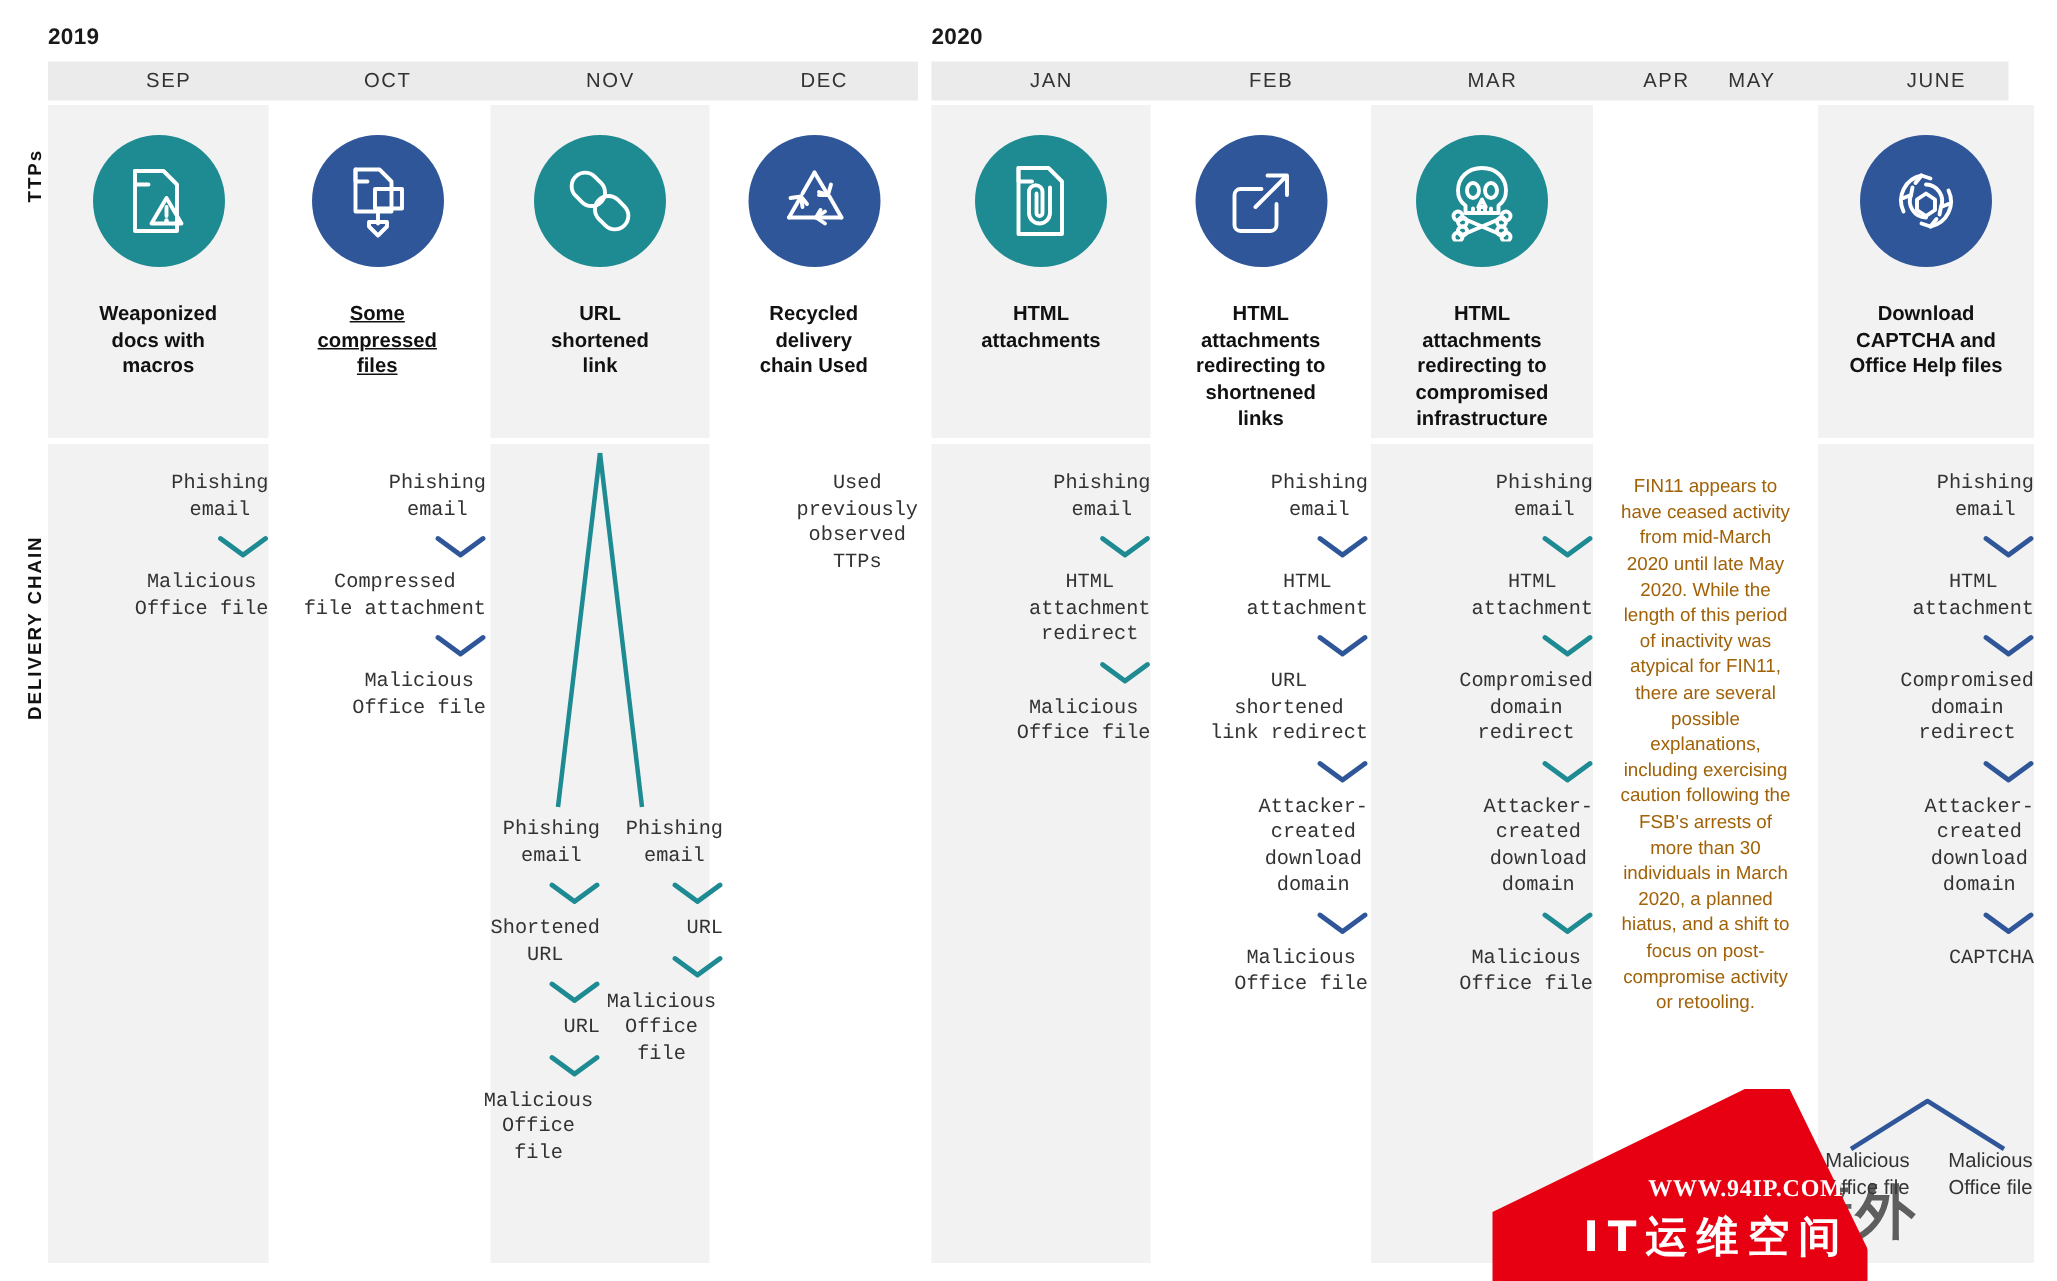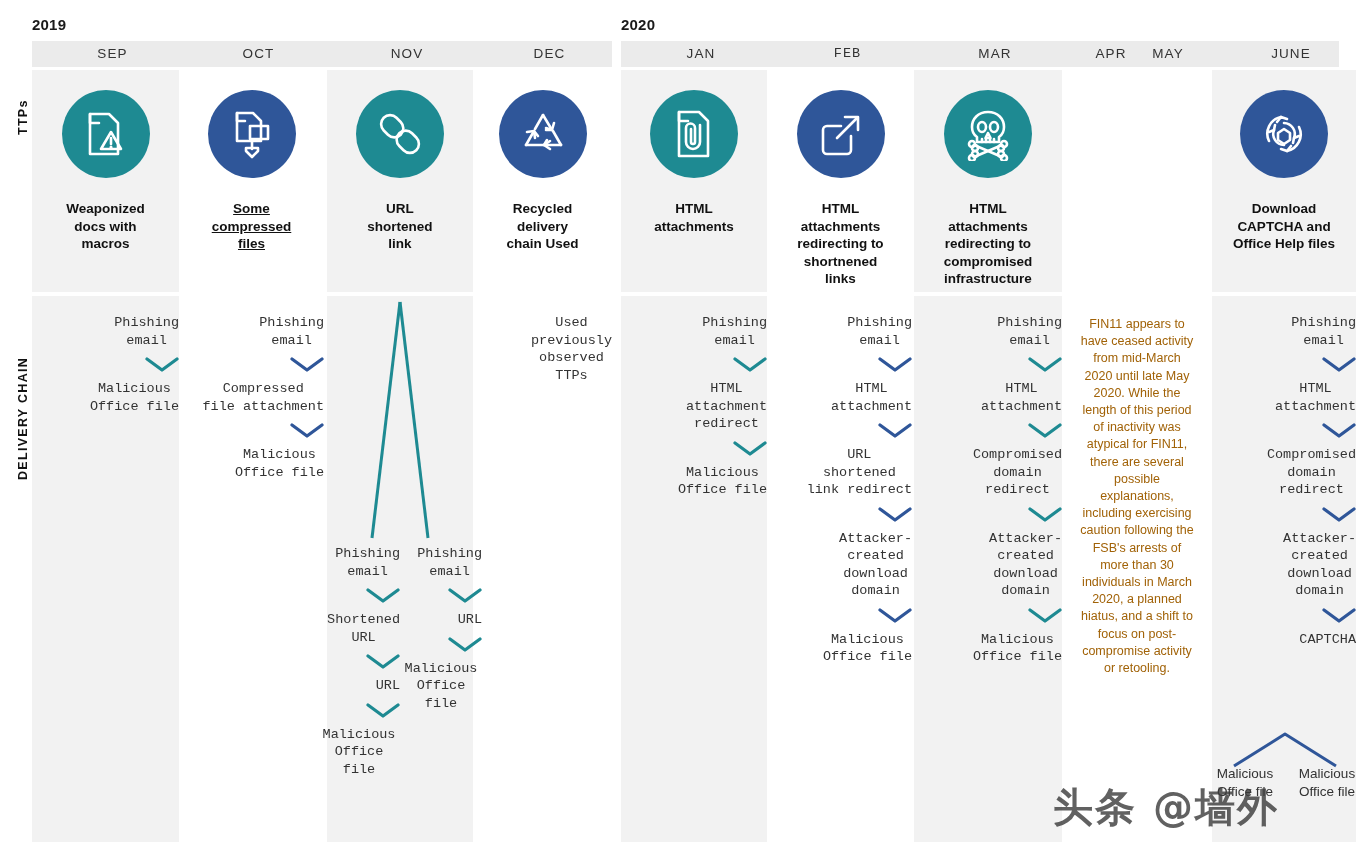--- a/index.html
+++ b/index.html
@@ -198,21 +198,21 @@
       <div class="panel chain-panel" style="left: 621px; width: 146px; background: rgb(242, 242, 242);"></div>
       <div class="panel chain-panel" style="left: 914px; width: 148px; background: rgb(242, 242, 242);"></div>
       <div class="panel chain-panel" style="left: 1212px; width: 144px; background: rgb(242, 242, 242);"></div>
     </div>
   <div id="layer-months">
       <div class="month-label" style="left: 32px; width: 147px;">SEP</div>
       <div class="month-label" style="left: 179px; width: 145px;">OCT</div>
       <div class="month-label" style="left: 327px; width: 146px;">NOV</div>
       <div class="month-label" style="left: 473px; width: 139px;">DEC</div>
       <div class="month-label" style="left: 621px; width: 146px;">JAN</div>
-      <div class="month-label" style="left: 769px; width: 143px; font-family: Liberation Mono, monospace;">FEB</div>
+      <div class="month-label" style="left: 769px; width: 143px;">FEB</div>
       <div class="month-label" style="left: 914px; width: 148px;">MAR</div>
       <div class="month-label" style="left: 1078px; width: 52px;">APR</div>
       <div class="month-label" style="left: 1130px; width: 62px;">MAY</div>
       <div class="month-label" style="left: 1212px; width: 144px;">JUNE</div>
     </div>
   <div id="layer-ttps">
       <div class="ttp-cell" style="left: 32px; width: 147px;">
         <div class="ttp-circle" style="background: rgb(30, 138, 146);">
           <svg width="52" height="52" viewBox="0 0 52 52">
             <path style="fill:none;stroke:#ffffff;stroke-width:2.6;stroke-linecap:round;stroke-linejoin:round" d="M10 6 h19 l9 9 v31 h-28 z"></path>
@@ -505,13 +505,18 @@
         <path d="M4 38 L55 6 L106 38" fill="none" stroke="#2f5699" stroke-width="3" stroke-linejoin="round"></path>
       </svg>
       <div class="chain-step" style="position: absolute; left: 1206px; top: 765px; width: 78px;">Malicious
 Office file</div>
       <div class="chain-step" style="position: absolute; left: 1288px; top: 765px; width: 78px;">Malicious
 Office file</div>
       <div class="note-block" style="left: 1078px; top: 316px; width: 118px;">FIN11 appears to have ceased activity from mid-March 2020 until late May 2020. While the length of this period of inactivity was atypical for FIN11, there are several possible explanations, including exercising caution following the FSB's arrests of more than 30 individuals in March 2020, a planned hiatus, and a shift to focus on post-compromise activity or retooling.</div>
     </div>
 
   <div id="wm-toutiao">头条 @墙外</div>
+  <div id="wm-corner">
+    <div id="wm-corner-bg"></div>
+    <div id="wm-url">WWW.94IP.COM</div>
+    <div id="wm-cn">IT运维空间</div>
+  </div>
 </div>
 
 </body></html>

